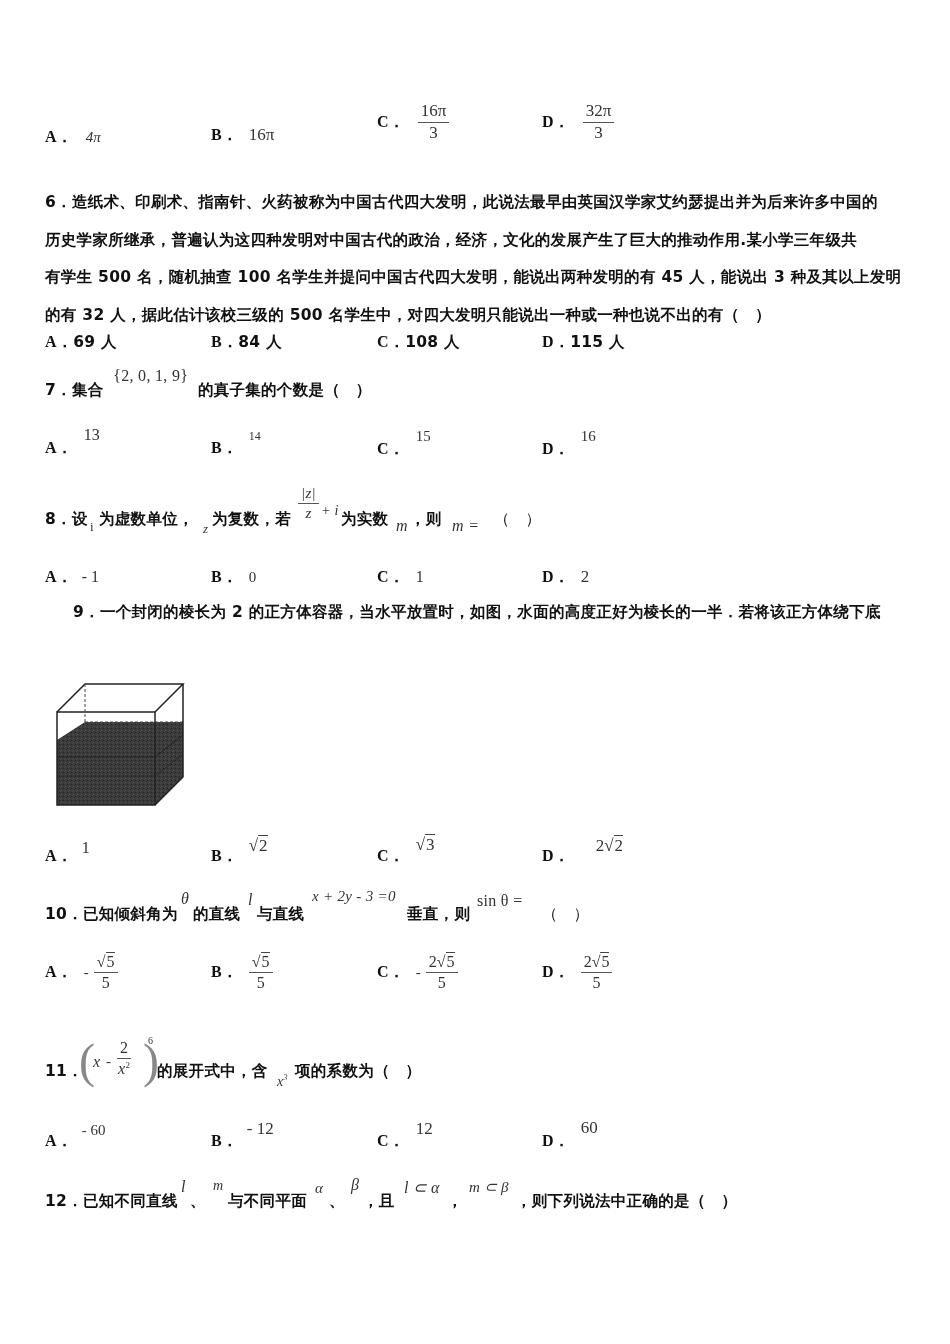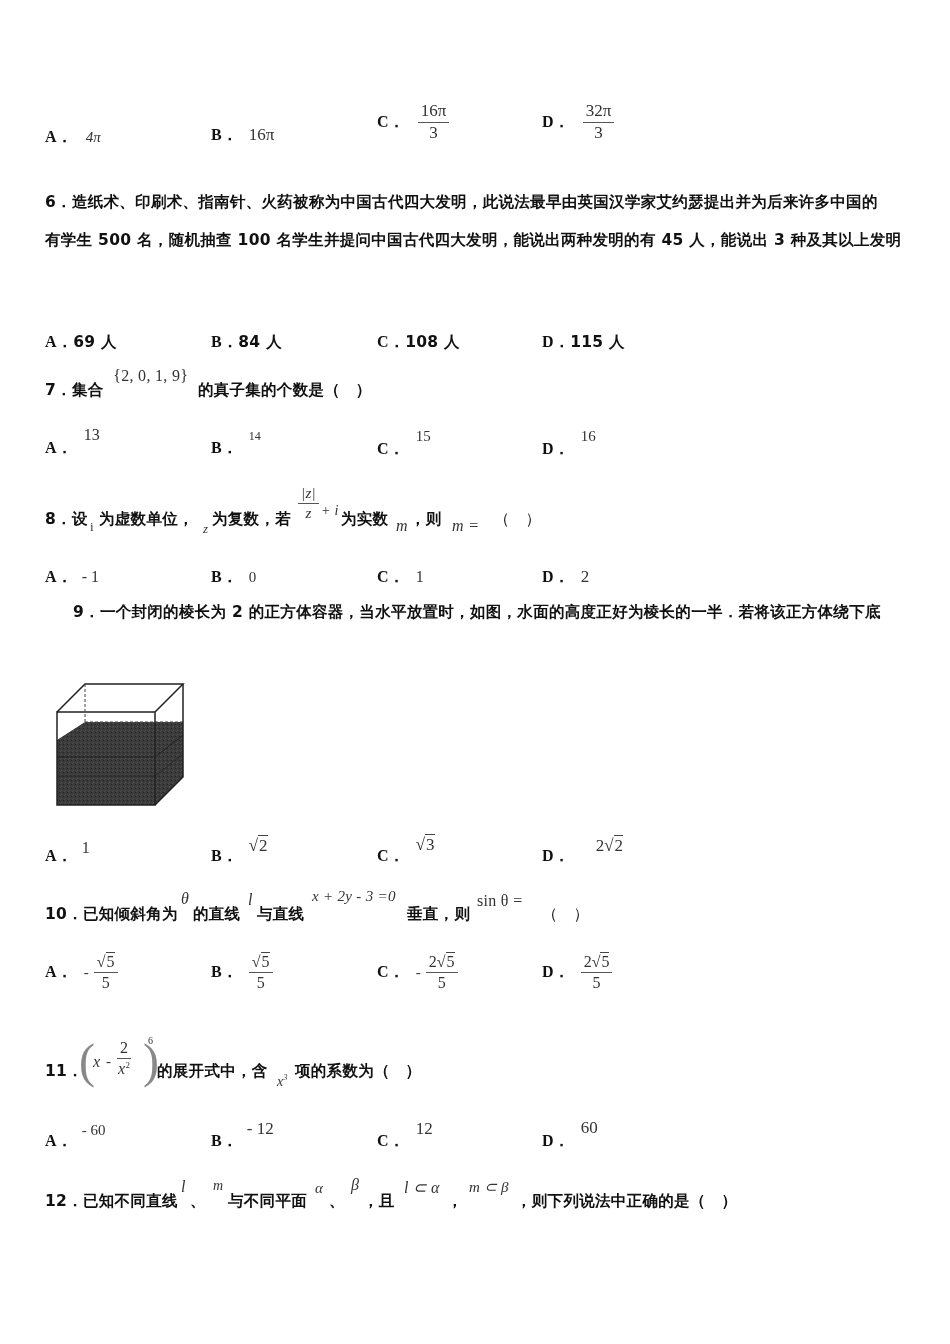--- a/index.html
+++ b/index.html
@@ -39,21 +39,23 @@
     <span class="opt-label" style="vertical-align:middle;">D．</span>
     <span class="frac math" style="font-size:17px;margin-left:8px;">
       <span class="num">32π</span>
       <span class="den">3</span>
     </span>
   </div>
 </div>
 
 <div class="abs q" style="left:45px;top:184px;">
   <div style="line-height:37.5px;">6．造纸术、印刷术、指南针、火药被称为中国古代四大发明，此说法最早由英国汉学家艾约瑟提出并为后来许多中国的</div>
+  <div style="line-height:37.5px;">历史学家所继承，普遍认为这四种发明对中国古代的政治，经济，文化的发展产生了巨大的推动作用.某小学三年级共</div>
   <div style="line-height:37.5px;">有学生 500 名，随机抽查 100 名学生并提问中国古代四大发明，能说出两种发明的有 45 人，能说出 3 种及其以上发明</div>
+  <div style="line-height:37.5px;">的有 32 人，据此估计该校三级的 500 名学生中，对四大发明只能说出一种或一种也说不出的有（　）</div>
 </div>
 <div>
   <div class="abs q" style="left:45px;top:332px;">
     <span class="opt-label">A．</span><span>69 人</span>
   </div>
   <div class="abs q" style="left:211px;top:332px;">
     <span class="opt-label">B．</span><span>84 人</span>
   </div>
   <div class="abs q" style="left:377px;top:332px;">
     <span class="opt-label">C．</span><span>108 人</span>

